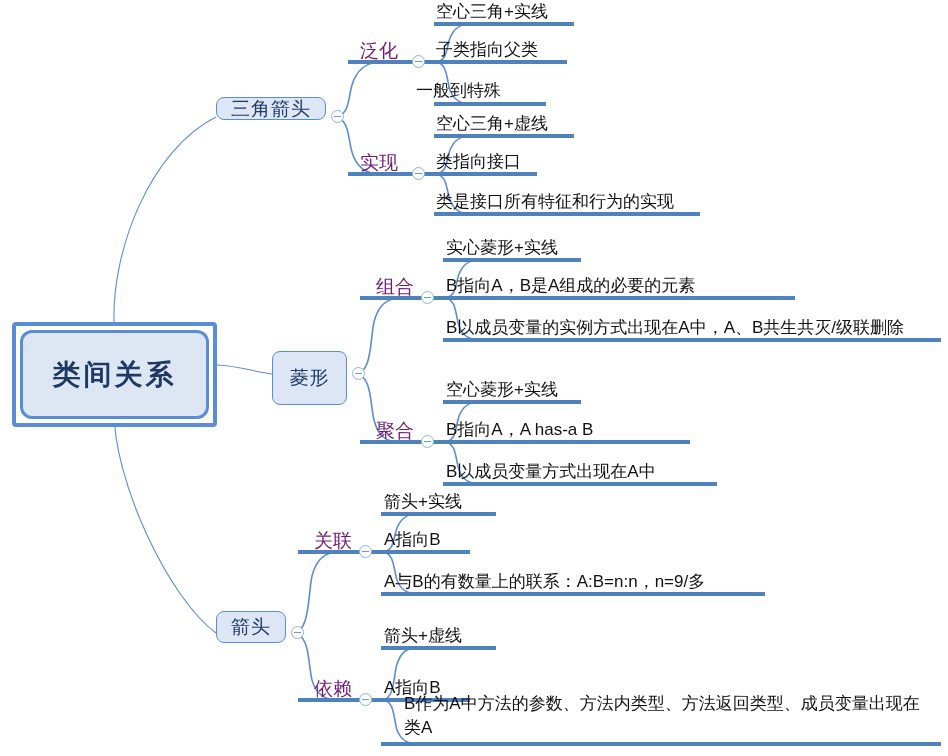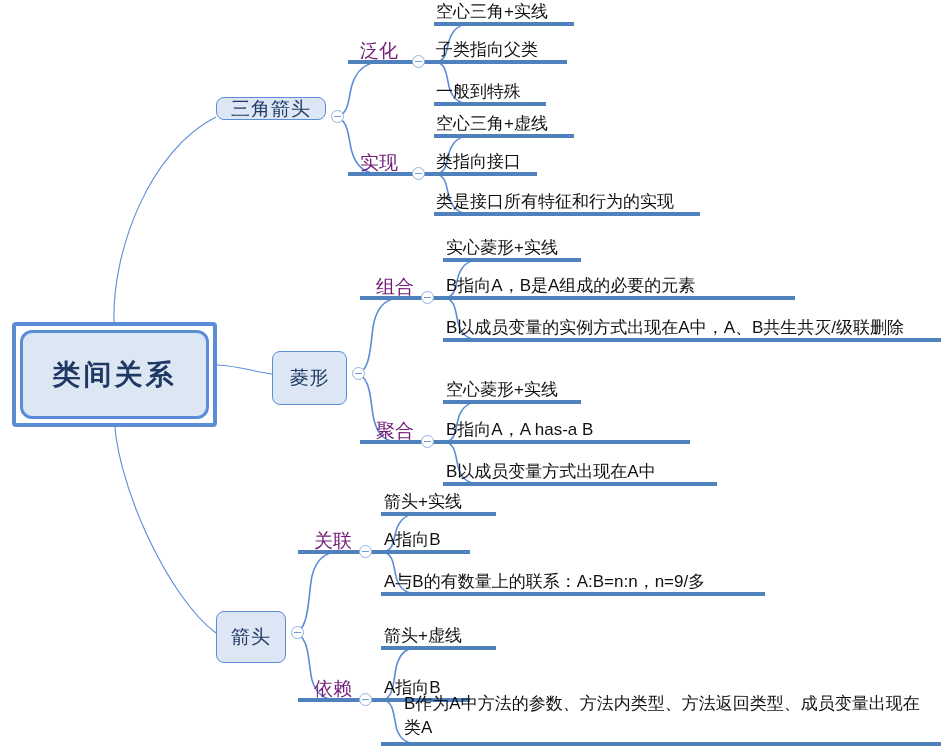--- a/index.html
+++ b/index.html
@@ -28,21 +28,21 @@
     font-size:28px;font-weight:bold;color:#1f3864;letter-spacing:3px;
   }
 
   .branch{
     border:1.6px solid #5b8dd6;border-radius:8px;background:#dce6f4;
     display:flex;align-items:center;justify-content:center;
     font-size:19px;color:#1f3864;letter-spacing:1px;
   }
   .b-triangle{left:216px;top:97px;width:110px;height:23px;}
   .b-diamond{left:272px;top:351px;width:75px;height:54px;}
-  .b-arrow{left:216px;top:611px;width:70px;height:52px;}
+  .b-arrow{left:216px;top:611px;width:70px;height:32px;}
 
   
   .mid{
     position:absolute;font-size:19px;color:#701a75;white-space:nowrap;
   }
 
   
   .leaf{
     position:absolute;font-size:17px;color:#111111;white-space:nowrap;
     line-height:24px;
@@ -156,21 +156,21 @@
 <div class="toggle" style="left:352px;top:367px;"></div>
 
 <div class="node branch b-arrow">箭头</div>
 <div class="toggle" style="left:291px;top:626px;"></div>
 
 <div class="mid" style="left:360px;top:38px;">泛化</div>
 <div class="toggle" style="left:412px;top:55px;"></div>
 
 <div class="leaf" style="left:436px;top:0px;">空心三角+实线</div>
 <div class="leaf" style="left:436px;top:38px;">子类指向父类</div>
-<div class="leaf" style="left:436px;top:80px;">一般到特殊</div>
+<div class="leaf" style="left:416px;top:80px;font-family:Liberation Mono, monospace;">一般到特殊</div>
 
 <div class="mid" style="left:360px;top:150px;">实现</div>
 <div class="toggle" style="left:412px;top:167px;"></div>
 
 <div class="leaf" style="left:436px;top:112px;">空心三角+虚线</div>
 <div class="leaf" style="left:436px;top:150px;">类指向接口</div>
 <div class="leaf" style="left:436px;top:190px;">类是接口所有特征和行为的实现</div>
 
 <div class="mid" style="left:376px;top:274px;">组合</div>
 <div class="toggle" style="left:421px;top:291px;"></div>

